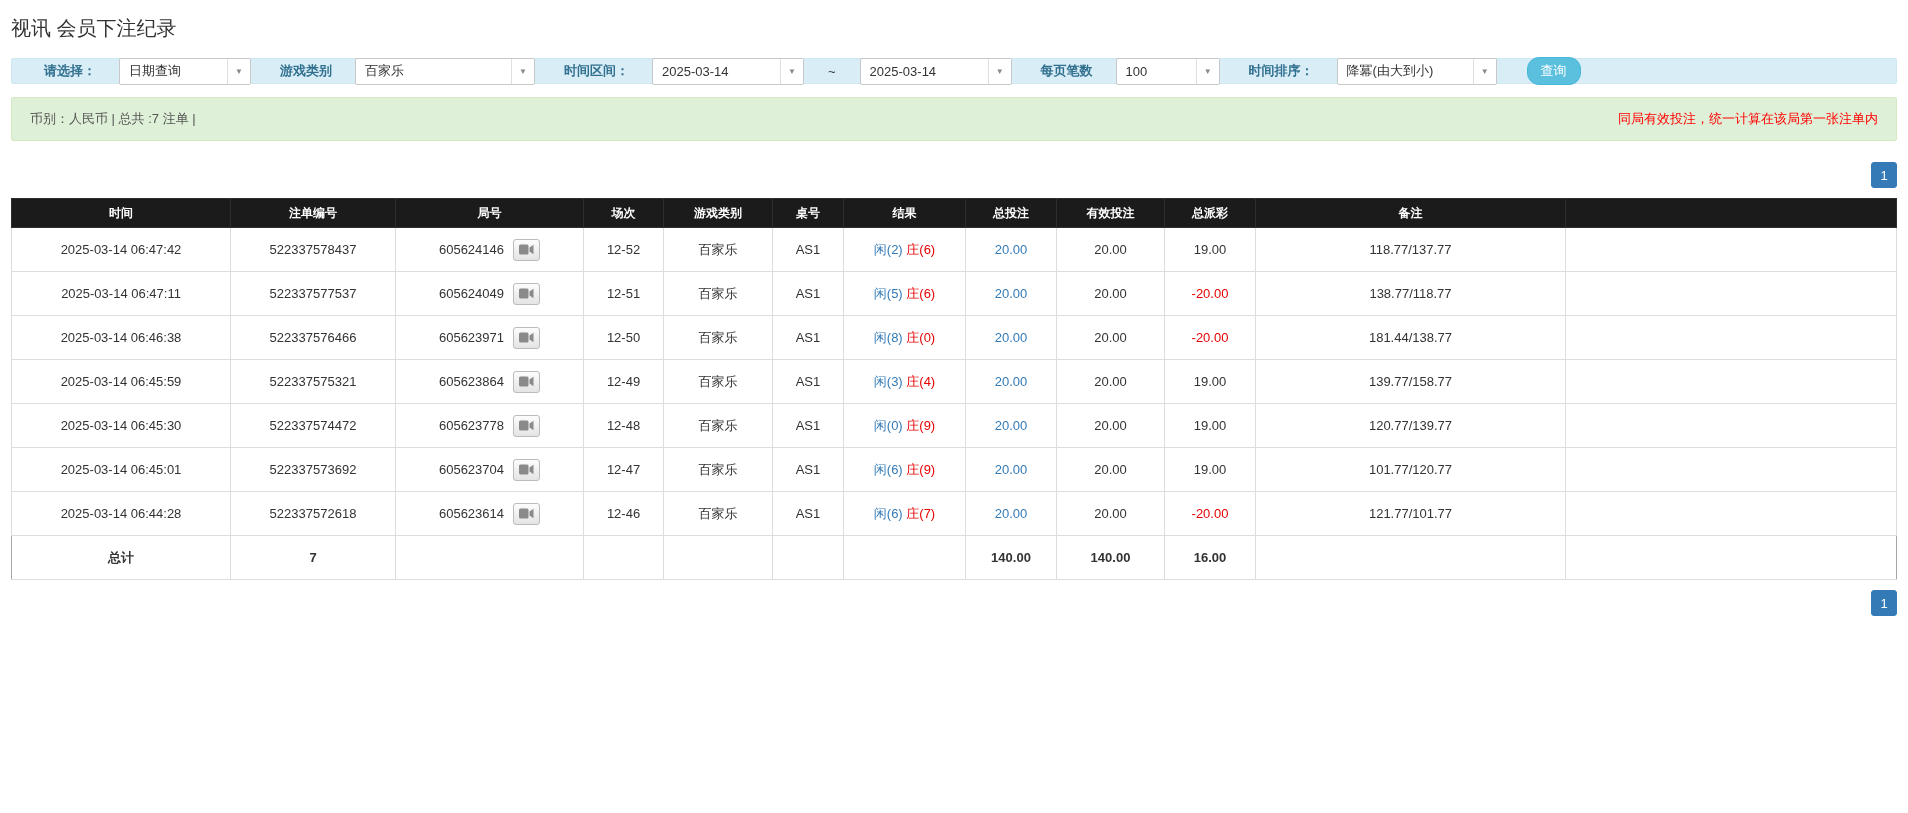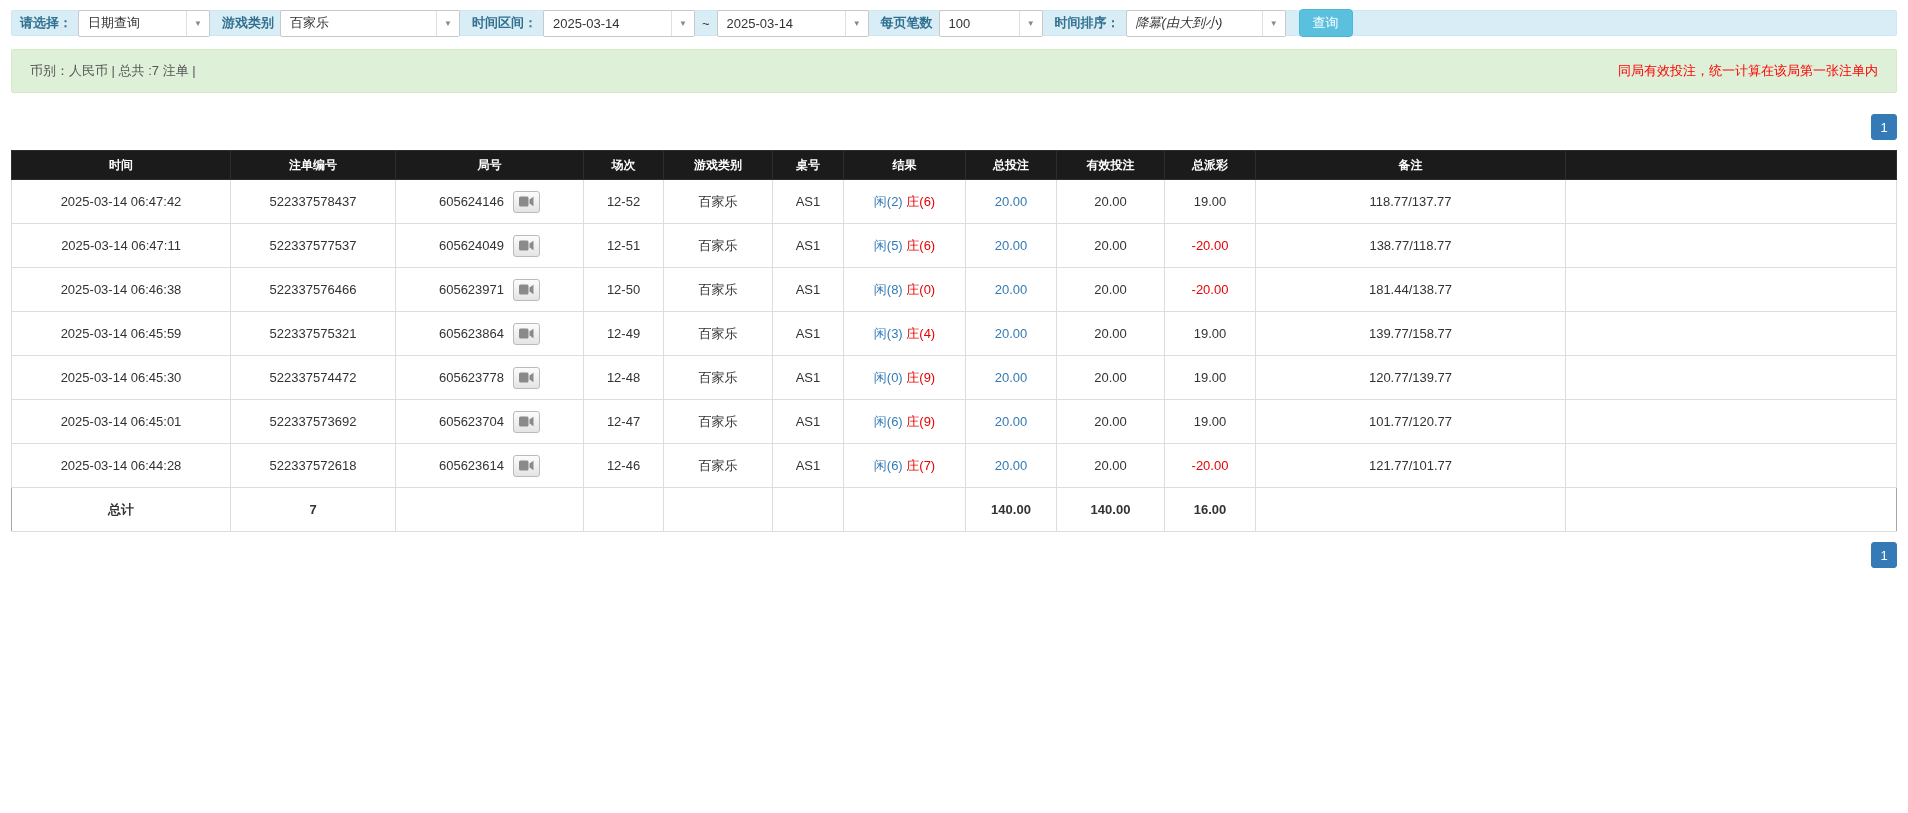--- a/index.html
+++ b/index.html
@@ -21,22 +21,22 @@
   }
 
   
   .filter-bar {
     background: #d9edf7;
     border: 1px solid #cfe7f3;
     border-radius: 2px;
     height: 26px;
     display: flex;
     align-items: center;
-    gap: 6px;
-    padding: 0 8px;
+    gap: 23px;
+    padding: 0 32px;
   }
   .f-label { color: #31708f; font-weight: 700; white-space: nowrap; }
   .f-label.gap { margin-left: 6px; }
   .combo {
     display: flex;
     height: 27px;
     background: #fff;
     border: 1px solid #c8c8c8;
     border-radius: 2px;
     overflow: hidden;
@@ -58,30 +58,30 @@
     border-left: 1px solid #e0e0e0;
     color: #888;
     font-size: 8px;
     cursor: pointer;
     background: #fff;
   }
   .w-query { width: 132px; }
   .w-game  { width: 180px; }
   .w-date  { width: 152px; }
   .w-per   { width: 104px; }
-  .w-sort  { width: 160px; font-style: italic; }
+  .w-sort  { width: 160px; }
   .tilde { color: #333; padding: 0 1px; }
   .btn-query {
     margin-left: 7px;
     height: 28px;
     padding: 0 13px;
     background: #5bc0de;
     border: 1px solid #46b8da;
     color: #fff;
-    border-radius: 4px;
+    border-radius: 12px;
     font-size: 13px;
     font-family: inherit;
     cursor: pointer;
   }
 
   
   .summary-bar {
     margin-top: 13px;
     background: #dff0d8;
     border: 1px solid #d6e9c6;
@@ -162,20 +162,21 @@
     font-weight: 700;
   }
   tr.footer-row td:first-child { border-left-color: #a6a6a6; }
   tr.footer-row td:last-child { border-right-color: #a6a6a6; }
 </style>
 </head>
 <body>
 
 <div class="page">
 
+  <h1 class="page-title">视讯 会员下注纪录</h1>
 
   <div class="filter-bar">
     <span class="f-label">请选择：</span>
     <div class="combo w-query">
       <span class="val">日期查询</span>
       <span class="caret-seg">▼</span>
     </div>
 
     <span class="f-label gap">游戏类别</span>
     <div class="combo w-game">

